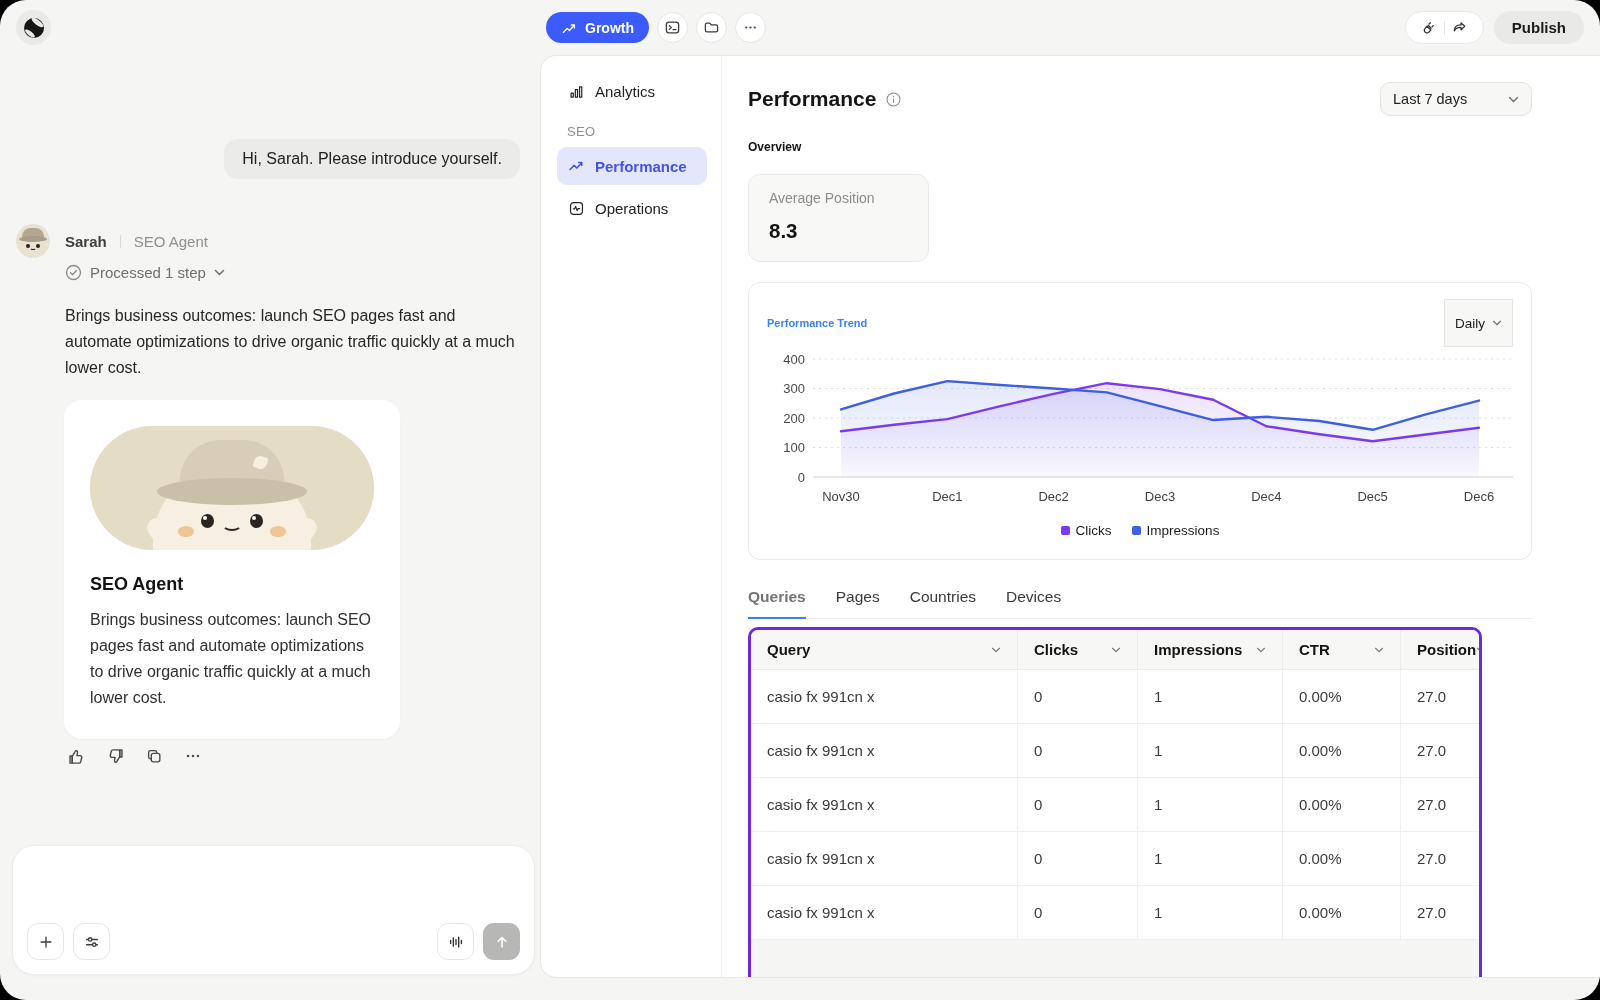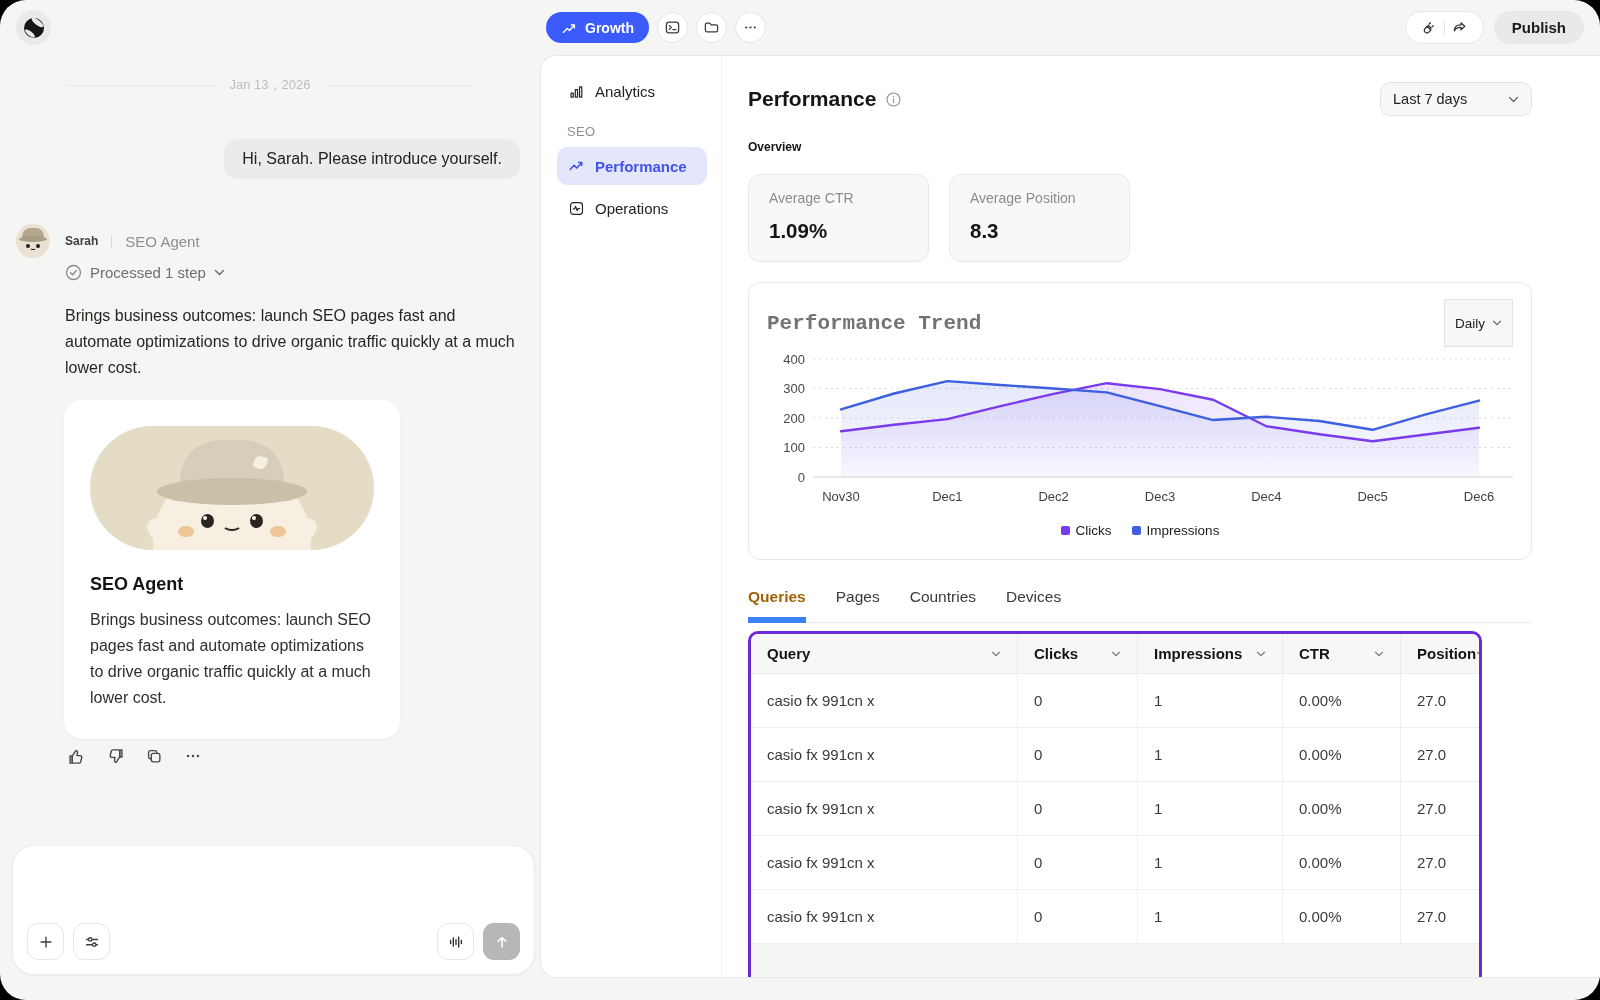--- a/index.html
+++ b/index.html
@@ -14,21 +14,21 @@
   .date-row .line { flex:1; height:1px; background:#e9e9e7; }
   .date-row .txt { font-size:13px; color:#bdbdbb; white-space:nowrap; }
   .bubble { position:absolute; right:20px; top:139px; max-width:360px; background:#ebebe9; border-radius:14px; padding:11px 18px; font-size:16px; color:#222220; }
   .agent-row { position:absolute; left:16px; top:224px; display:flex; align-items:center; gap:15px; }
   .avatar { width:34px; height:34px; border-radius:50%; background:#e9e2d2; position:relative; overflow:hidden; flex:none; }
   .avatar .hatc { position:absolute; left:6px; top:4px; width:22px; height:11px; background:#b3a78f; border-radius:10px 10px 3px 3px; }
   .avatar .hatb { position:absolute; left:3px; top:12px; width:28px; height:6px; background:#a99d85; border-radius:50%; }
   .avatar .eye { position:absolute; top:20px; width:3.5px; height:4px; background:#2a2420; border-radius:50%; }
   .avatar .eye.l { left:10px; } .avatar .eye.r { left:20px; }
   .avatar .sm { position:absolute; left:14px; top:22px; width:6px; height:4px; border:1.5px solid transparent; border-bottom-color:#2a2420; border-radius:50%; }
-  .agent-name { font-size:12px; font-weight:600; color:#3e3e3c; }
+  .agent-name { font-size:15px; font-weight:600; color:#3e3e3c; }
   .agent-sep { width:1px; height:13px; background:#d9d9d7; margin:0 -2px; }
   .agent-role { font-size:15px; color:#8f8f8d; }
   .status-row { position:absolute; left:65px; top:264px; display:flex; align-items:center; gap:8px; color:#6e6e6c; font-size:15px; }
   .response { position:absolute; left:65px; top:303px; width:458px; font-size:16px; line-height:26px; color:#262624; }
 
   .agent-card { position:absolute; left:64px; top:400px; width:336px; background:#fff; border-radius:18px; padding:26px 26px 28px; box-shadow:0 1px 2px rgba(0,0,0,.04); }
   .pill { position:relative; width:284px; height:124px; background:#e5dcc6; border-radius:999px; overflow:hidden; margin-bottom:24px; }
   .m-body { position:absolute; left:50%; top:40px; width:158px; height:150px; margin-left:-79px; background:#f7f0e2; border-radius:50% 50% 46% 46%; }
   .m-arm { position:absolute; top:94px; width:30px; height:22px; background:#f7f0e2; border-radius:50%; }
   .m-arm.l { left:56px; transform:rotate(38deg); }
@@ -79,29 +79,29 @@
   .select { display:flex; align-items:center; justify-content:space-between; background:#f7f7f5; border:1px solid #e3e3e1; border-radius:10px; color:#222220; cursor:pointer; }
   .range-select { width:152px; height:34px; padding:0 12px; font-size:14.5px; }
   .overview { margin-top:24px; font-size:12px; font-weight:600; color:#141412; }
   .stats { margin-top:20px; display:flex; gap:20px; width:784px; }
   .stat-card { width:181px; height:88px; background:#f8f8f6; border:1px solid #e9e9e7; border-radius:12px; padding:15px 20px; }
   .stat-label { font-size:14px; color:#8c8c8a; }
   .stat-value { font-size:20.5px; font-weight:700; color:#141412; margin-top:13px; }
 
   .chart-card { margin-top:20px; width:784px; height:278px; border:1px solid #e9e9e7; border-radius:12px; padding:16px 18px 0; background:#fff; }
   .chart-head { display:flex; align-items:center; justify-content:space-between; }
-  .chart-title { font-size:21px; font-weight:600; color:#737373;font-family:Liberation Mono, monospace; }
+  .chart-title { font-size:11px; font-weight:600; color:#3b82f6; }
   .daily-select { height:48px; padding:8px 10px; font-size:13.5px; border-radius:0; gap:7px; }
   .legend { display:flex; justify-content:center; gap:20px; margin-top:2px; }
   .legend-item { display:flex; align-items:center; gap:6px; font-size:13.5px; color:#1c1c1a; }
   .legend-item .sq { width:9px; height:9px; border-radius:2px; display:inline-block; }
 
   .tabs { margin-top:28px; width:784px; display:flex; gap:30px; border-bottom:1px solid #ebebe9; }
   .tab { font-size:15.5px; color:#3a3a38; padding-bottom:11px; cursor:pointer; }
-  .tab.active { color:#a16207; font-weight:600; border-bottom:6px solid #3b82f6; margin-bottom:-1px; }
+  .tab.active { color:#737373; font-weight:600; border-bottom:2px solid #3b82f6; margin-bottom:-1px; }
 
   .table { margin-top:8px; width:734px; border:3px solid #6d28d9; border-radius:10px 10px 0 0; overflow:hidden; }
   .thead { display:flex; background:#f7f7f5; height:40px; border-bottom:1px solid #ebebe9; }
   .th { display:flex; align-items:center; justify-content:space-between; padding:0 16px; font-size:15px; font-weight:600; color:#141412; border-right:1px solid #ececea; }
   .th:last-child, .tcell:last-child { border-right:none; }
   .trow { display:flex; height:54px; border-bottom:1px solid #efefed; background:#fff; }
   .tcell { display:flex; align-items:center; padding:0 16px; font-size:15px; color:#3a3a38; border-right:1px solid #efefed; }
   .c0 { width:267px; flex:none; } .c1 { width:120px; flex:none; } .c2 { width:145px; flex:none; } .c3 { width:118px; flex:none; } .c4 { flex:1; }
   .tfoot { height:40px; background:#f5f5f3; }
 
@@ -115,25 +115,20 @@
   <div class="chat">
 
     <div class="logo-btn">
       <svg class="icon" width="22" height="22" viewBox="0 0 22 22">
         <circle cx="11" cy="11" r="10" fill="#161616"></circle>
         <ellipse cx="14.5" cy="5.5" rx="7" ry="2.6" fill="#e9e9e7" transform="rotate(38 14.5 5.5)"></ellipse>
         <ellipse cx="7" cy="16.5" rx="6" ry="2.2" fill="#e9e9e7" transform="rotate(38 7 16.5)"></ellipse>
       </svg>
     </div>
 
-    <div class="date-row">
-      <span class="line"></span>
-      <span class="txt">Jan 13，2026</span>
-      <span class="line"></span>
-    </div>
 
     <div class="bubble">Hi, Sarah. Please introduce  yourself.</div>
 
     <div class="agent-row">
       <div class="avatar">
         <span class="hatc"></span>
           <span class="hatb"></span>
         <span class="eye l"></span>
           <span class="eye r"></span>
           <span class="sm"></span>
@@ -328,24 +323,20 @@
           <span>Last 7 days</span>
           <svg class="icon" width="11" height="7" viewBox="0 0 11 7" fill="none" stroke="#6e6e6c" stroke-width="1.4" stroke-linecap="round">
               <path d="M1.5 1.5 5.5 5.5 9.5 1.5"></path>
             </svg>
         </div>
       </div>
 
       <div class="overview">Overview</div>
 
       <div class="stats">
-        <div class="stat-card">
-          <div class="stat-label">Average CTR</div>
-          <div class="stat-value">1.09%</div>
-        </div>
         <div class="stat-card">
           <div class="stat-label">Average Position</div>
           <div class="stat-value">8.3</div>
         </div>
       </div>
 
       <div class="chart-card">
         <div class="chart-head">
           <span class="chart-title">Performance Trend</span>
           <div class="select daily-select">

